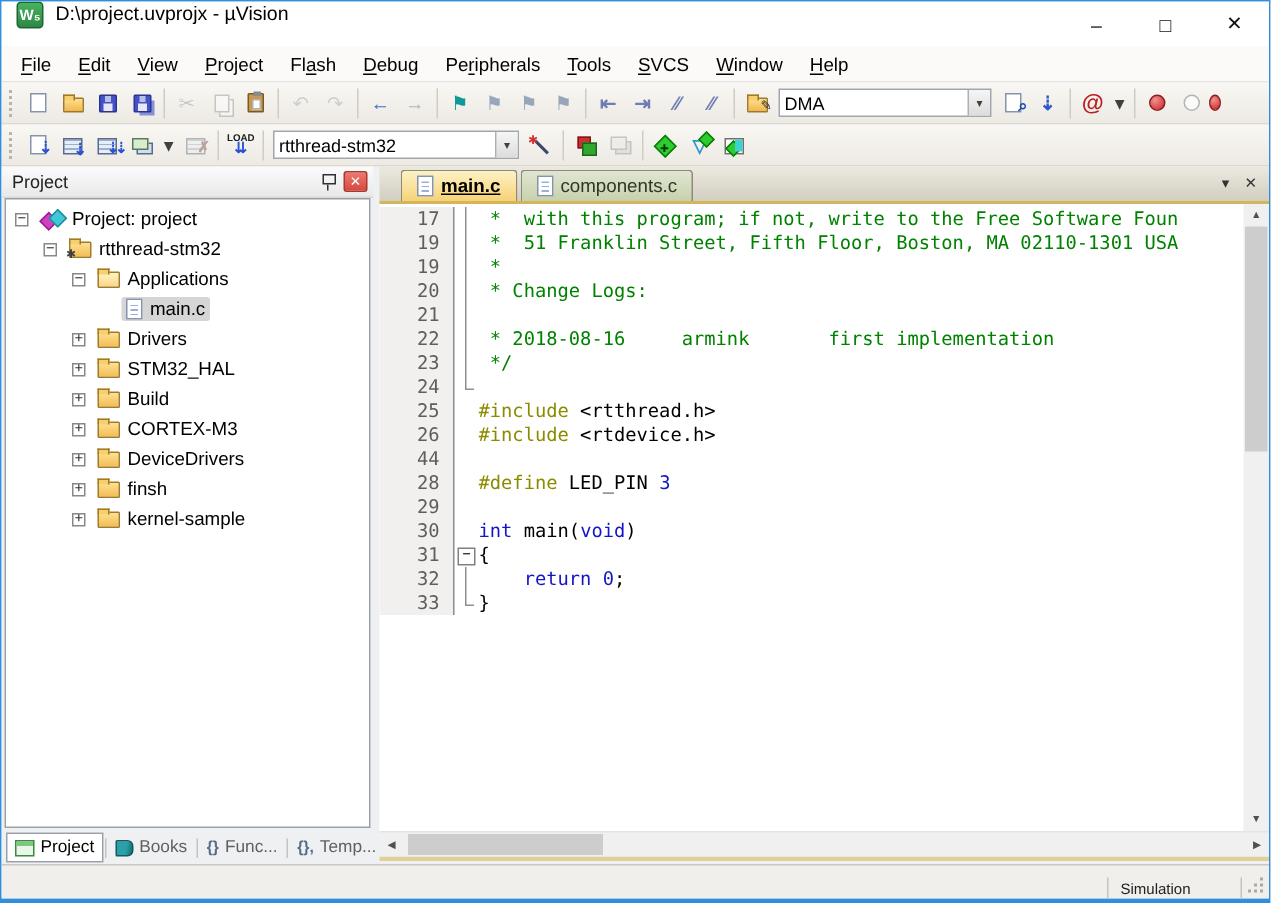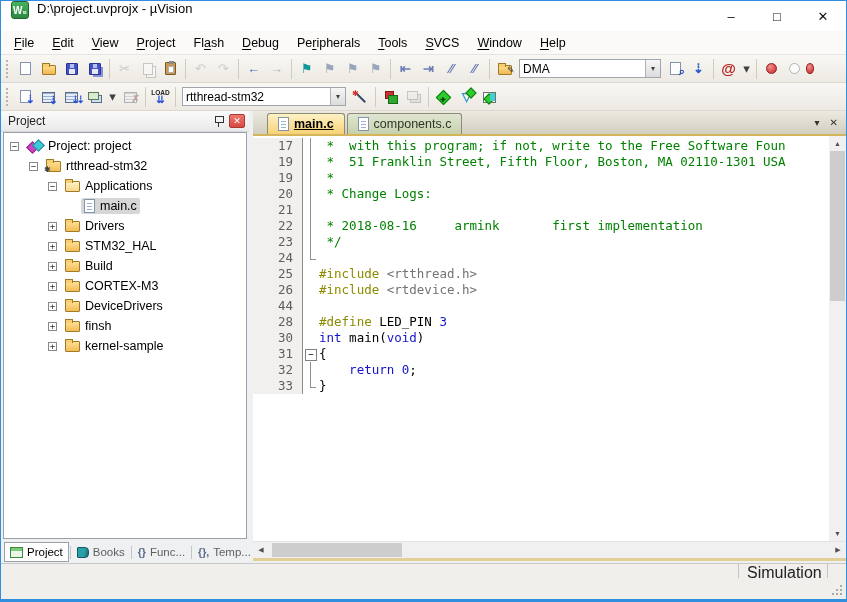--- a/index.html
+++ b/index.html
@@ -142,42 +142,42 @@
   .code{flex:1;min-width:0;overflow:hidden;font-family:"DejaVu Sans Mono","Liberation Mono",monospace;
     font-size:12.5px;line-height:16px;padding-top:2px;}
   .cl{display:flex;height:16px;white-space:pre;}
   .ln{width:50px;flex:none;text-align:right;padding-right:9px;color:#5e5e5e;background:#f1f0ee;border-right:1px solid #8e8e8e;}
   .fold{width:16px;flex:none;position:relative;}
   .fold.line::before{content:"";position:absolute;left:7px;top:0;height:16px;border-left:1px solid #909090;}
   .fold.end::before{content:"";position:absolute;left:7px;top:0;height:9px;width:5px;border-left:1px solid #909090;border-bottom:1px solid #909090;}
   .fold.box::before{content:"−";position:absolute;left:2px;top:3px;width:10px;height:10px;border:1px solid #808080;background:#fff;
     font-size:9px;line-height:8px;text-align:center;}
   .ct{flex:1;overflow:hidden;}
-  .sg-cmt{color:#008200;} .sg-dir{color:#8b8b00;} .sg-inc{color:#737373;text-align:center;}
+  .sg-cmt{color:#008200;} .sg-dir{color:#8b8b00;} .sg-inc{color:#000000;text-align:center;}
   .sg-kw{color:#1414c8;} .sg-num{color:#1414c8;} .sg-pln{color:#000;}
   
   .vscroll{width:17px;flex:none;background:#f0f0f0;display:flex;flex-direction:column;}
   .vs-arrow{height:15px;flex:none;display:flex;align-items:center;justify-content:center;font-size:7px;color:#505050;}
   .vs-track{flex:1;position:relative;}
   .vs-thumb{position:absolute;top:0;left:1px;right:1px;height:150px;background:#cdcdcd;}
   .hscroll{height:17px;flex:none;background:#f0f0f0;display:flex;border-top:1px solid #e4e4e4;}
   .hs-arrow{width:16px;flex:none;display:flex;align-items:center;justify-content:center;font-size:7px;color:#505050;}
   .hs-track{flex:1;position:relative;}
   .hs-thumb{position:absolute;left:3px;top:1px;bottom:1px;width:130px;background:#cdcdcd;}
   
   .build-panel{height:140px;flex:none;display:flex;flex-direction:column;background:#eef0f2;}
   .bo-header{height:20px;flex:none;display:flex;align-items:center;padding:0 4px 0 7px;font-size:12px;color:#222;
     background:linear-gradient(#fcfcfc,#e9e9e9);border-top:1px solid #c0c0c0;border-bottom:1px solid #d4d4d4;}
   .bo-body{flex:1;margin:1px 2px 2px 2px;background:#fff;border:1px solid #a8aeb6;display:flex;min-height:0;}
   .bo-content{flex:1;font-family:"DejaVu Sans Mono","Liberation Mono",monospace;font-size:12px;padding:2px 4px;}
   .bo-scroll{width:13px;flex:none;background:#f4f4f4;display:flex;flex-direction:column;justify-content:space-between;}
   .bo-arrow{height:12px;display:flex;align-items:center;justify-content:center;font-size:6px;color:#909090;}
   
-  .statusbar{height:36px;flex:none;background:#f1efec;border-top:1px solid #c8c8c8;display:flex;align-items:flex-start;
-    font-size:16px;color:#222;}
+  .statusbar{height:23px;flex:none;background:#f1efec;border-top:1px solid #c8c8c8;display:flex;align-items:flex-end;
+    font-size:10px;color:#222;}
   .sb-left{flex:1;}
   .sb-sep{width:1px;height:14px;background:#c4c4c4;flex:none;}
   .sb-sim{width:88px;padding-left:8px;flex:none;}
   .sb-grip{width:18px;height:100%;position:relative;flex:none;}
   .sb-grip::before{content:"";position:absolute;right:4px;bottom:4px;width:2px;height:2px;background:#aaa;
     box-shadow:-4px 0 #aaa,-8px 0 #aaa,0 -4px #aaa,-4px -4px #aaa,0 -8px #aaa;}
 </style>
 </head>
 <body>
 
@@ -495,20 +495,21 @@
             <div class="cl" data-name="code-line"><span class="ln" data-name="line-number">19</span><span class="fold line" data-name="fold-line-icon"></span><span class="ct" data-name="code-text"><span class="sg-cmt"> *</span></span></div>
             <div class="cl" data-name="code-line"><span class="ln" data-name="line-number">20</span><span class="fold line" data-name="fold-line-icon"></span><span class="ct" data-name="code-text"><span class="sg-cmt"> * Change Logs:</span></span></div>
             <div class="cl" data-name="code-line"><span class="ln" data-name="line-number">21</span><span class="fold line" data-name="fold-line-icon"></span></div>
             <div class="cl" data-name="code-line"><span class="ln" data-name="line-number">22</span><span class="fold line" data-name="fold-line-icon"></span><span class="ct" data-name="code-text"><span class="sg-cmt"> * 2018-08-16     armink       first implementation</span></span></div>
             <div class="cl" data-name="code-line"><span class="ln" data-name="line-number">23</span><span class="fold line" data-name="fold-line-icon"></span><span class="ct" data-name="code-text"><span class="sg-cmt"> */</span></span></div>
             <div class="cl" data-name="code-line"><span class="ln" data-name="line-number">24</span><span class="fold end" data-name="fold-end-icon"></span><span class="ct" data-name="code-text"></span></div>
             <div class="cl" data-name="code-line"><span class="ln" data-name="line-number">25</span><span class="fold" data-name="fold-margin"></span><span class="ct" data-name="code-text"><span class="sg-dir">#include </span><span class="sg-inc">&lt;rtthread.h&gt;</span></span></div>
             <div class="cl" data-name="code-line"><span class="ln" data-name="line-number">26</span><span class="fold" data-name="fold-margin"></span><span class="ct" data-name="code-text"><span class="sg-dir">#include </span><span class="sg-inc">&lt;rtdevice.h&gt;</span></span></div>
             <div class="cl" data-name="code-line"><span class="ln" data-name="line-number">44</span><span class="fold" data-name="fold-margin"></span><span class="ct" data-name="code-text"></span></div>
             <div class="cl" data-name="code-line"><span class="ln" data-name="line-number">28</span><span class="fold" data-name="fold-margin"></span><span class="ct" data-name="code-text"><span class="sg-dir">#define </span><span class="sg-pln">LED_PIN </span><span class="sg-num">3</span></span></div>
+            <div class="cl" data-name="code-line"><span class="ln" data-name="line-number">29</span><span class="fold" data-name="fold-margin"></span><span class="ct" data-name="code-text"></span></div>
             <div class="cl" data-name="code-line"><span class="ln" data-name="line-number">30</span><span class="fold" data-name="fold-margin"></span><span class="ct" data-name="code-text"><span class="sg-kw">int </span><span class="sg-pln">main(</span><span class="sg-kw">void</span><span class="sg-pln">)</span></span></div>
             <div class="cl" data-name="code-line"><span class="ln" data-name="line-number">31</span><span class="fold box" data-name="fold-box-icon"></span><span class="ct" data-name="code-text"><span class="sg-pln">{</span></span></div>
             <div class="cl" data-name="code-line"><span class="ln" data-name="line-number">32</span><span class="fold line" data-name="fold-line-icon"></span><span class="ct" data-name="code-text"><span class="sg-pln">    </span><span class="sg-kw">return </span><span class="sg-num">0</span><span class="sg-pln">;</span></span></div>
             <div class="cl" data-name="code-line"><span class="ln" data-name="line-number">33</span><span class="fold end" data-name="fold-end-icon"></span><span class="ct" data-name="code-text"><span class="sg-pln">}</span></span></div>
           </div>
         <div class="vscroll" data-name="editor-vertical-scrollbar">
           <span class="vs-arrow" data-name="scroll-up-icon">▲</span>
           <span class="vs-track" data-name="scroll-track">
               <span class="vs-thumb" data-name="scroll-thumb"></span>
             </span>

